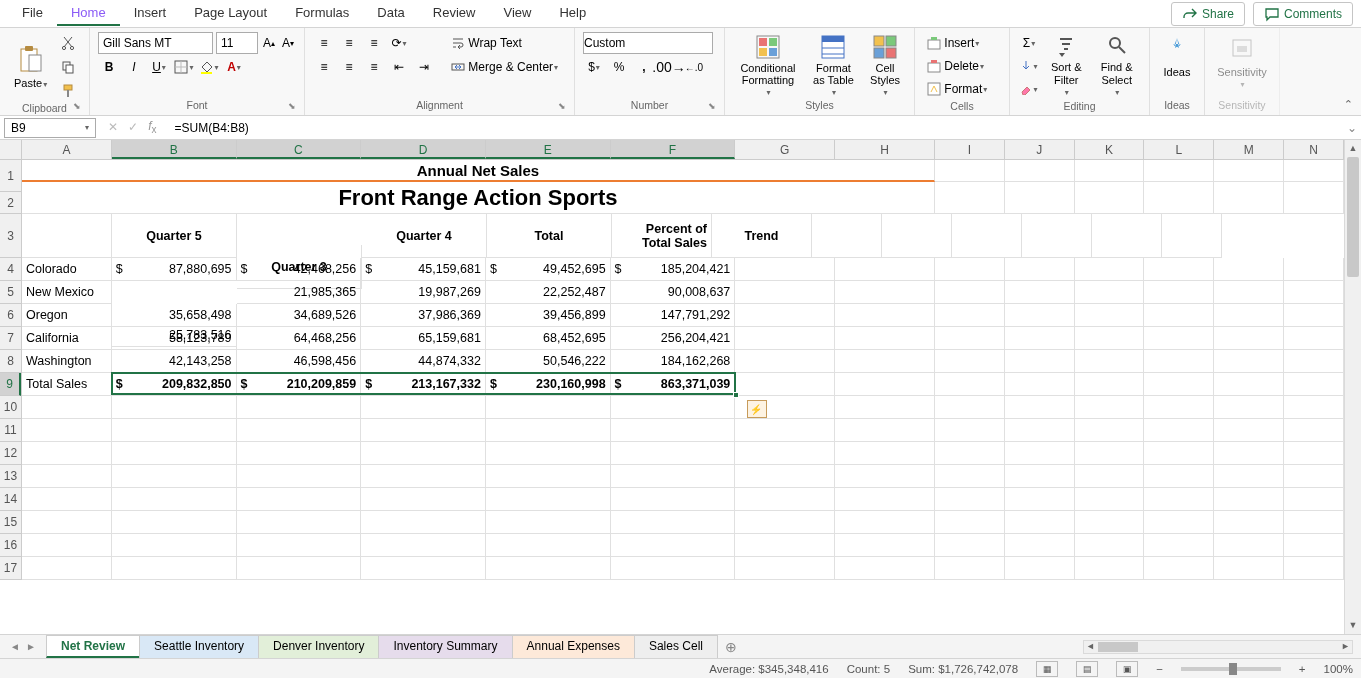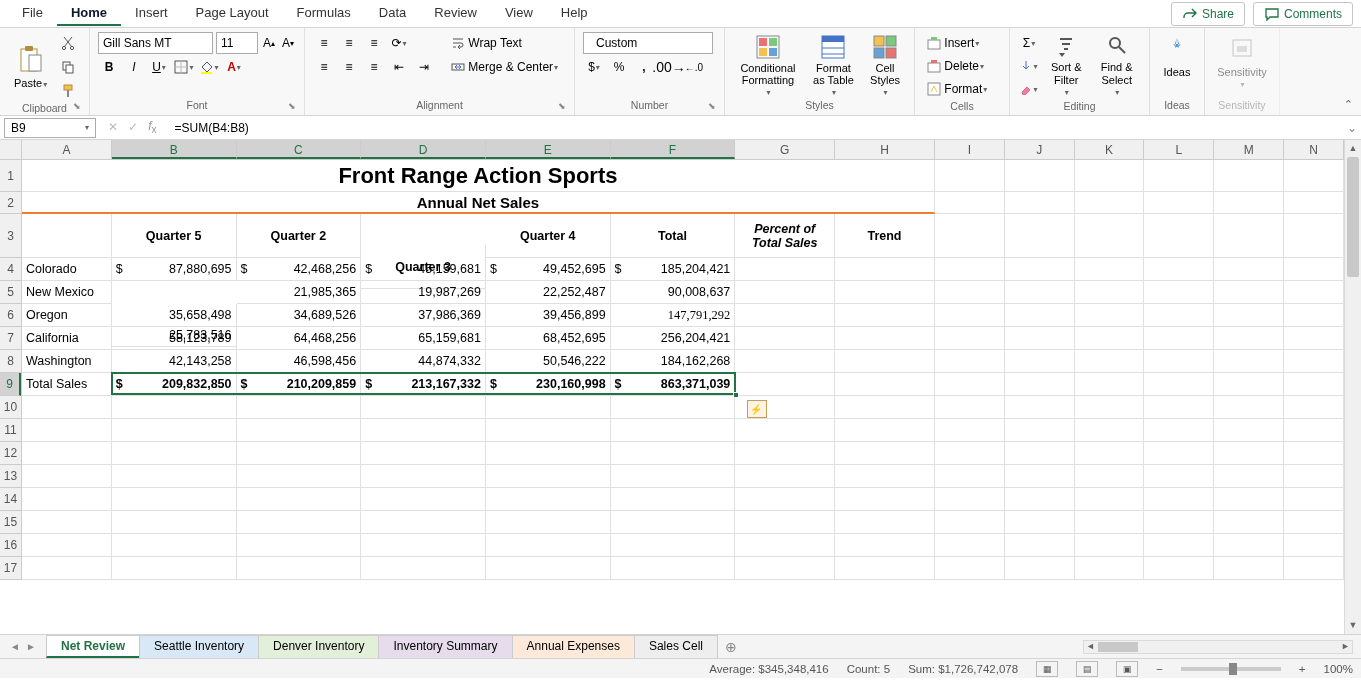--- a/index.html
+++ b/index.html
@@ -1,40 +1,40 @@
 <!DOCTYPE html>
 <html><head>
 <meta charset="utf-8">
 <style>
 * { box-sizing: border-box; margin: 0; padding: 0; font-family: "Segoe UI", Arial, sans-serif; }
 body { background: #fff; font-size: 12px; overflow: hidden; width: 1361px; height: 682px; position: relative; }
 
 
 .menubar { display: flex; align-items: center; height: 28px; border-bottom: 1px solid #d4d4d4; padding-left: 8px; }
 .menubar .menu-item { padding: 4px 14px; font-size: 13px; color: #333; cursor: pointer; }
-.menubar .menu-item.active { color: #0f172a; border-bottom: 2px solid #217346; font-weight: 700; }
+.menubar .menu-item.active { color: #8b5cf6; border-bottom: 2px solid #217346; font-weight: 400; }
 .menubar .spacer { flex: 1; }
 .menubar .share-btn, .menubar .comments-btn { border: 1px solid #c5c5c5; border-radius: 3px; padding: 3px 10px; margin-right: 8px; font-size: 12px; color: #217346; display: flex; align-items: center; gap: 4px; cursor: pointer; }
 
 
 .ribbon { display: flex; height: 88px; border-bottom: 1px solid #d4d4d4; background: #f8f8f8; position: relative; }
 .ribbon-group { border-right: 1px solid #e0e0e0; padding: 4px 8px 2px; display: flex; flex-direction: column; justify-content: space-between; position: relative; }
 .ribbon-group-label { font-size: 10.5px; color: #666; text-align: center; margin-top: auto; padding-bottom: 2px; }
 .ribbon-group .dlg { position: absolute; bottom: 2px; right: 4px; width: 12px; height: 12px; font-size: 9px; color: #888; cursor: pointer; }
 .ribbon-top { display: flex; gap: 4px; align-items: center; }
 .ribbon-row { display: flex; gap: 3px; align-items: center; margin-bottom: 2px; }
 
 .big-btn { display: flex; flex-direction: column; align-items: center; justify-content: center; padding: 2px 6px; gap: 2px; cursor: pointer; border-radius: 3px; }
 .big-btn .lbl { font-size: 11px; text-align: center; line-height: 1.1; }
 .small-btn { width: 22px; height: 22px; display: flex; align-items: center; justify-content: center; cursor: pointer; border-radius: 2px; font-size: 12px; }
 .drop-caret { font-size: 8px; color: #666; margin-left: 1px; }
 
 .font-select { width: 115px; height: 22px; border: 1px solid #ababab; background: #fff; font-size: 12px; padding: 0 4px; }
 .size-select { width: 42px; height: 22px; border: 1px solid #ababab; background: #fff; font-size: 12px; padding: 0 4px; }
-.num-format { width: 130px; height: 22px; border: 1px solid #ababab; background: #fff; font-size: 12px; padding: 0 12px; }
+.num-format { width: 130px; height: 22px; border: 1px solid #ababab; background: #fff; font-size: 12px; padding: 0 0; }
 
 .icon { display: inline-block; width: 16px; height: 16px; }
 svg { display: block; }
 
 
 .formula-row { display: flex; align-items: center; height: 24px; border-bottom: 1px solid #d4d4d4; background: #fff; }
 .name-box { width: 92px; height: 20px; border: 1px solid #ababab; margin-left: 4px; padding: 0 6px; font-size: 12px; display: flex; align-items: center; justify-content: space-between; }
 .fx-icons { display: flex; align-items: center; gap: 10px; margin: 0 12px; color: #999; }
 .formula-input { flex: 1; border: none; outline: none; font-size: 12px; padding: 0 6px; }
 .formula-expand { width: 18px; text-align: center; color: #888; cursor: pointer; }
@@ -412,46 +412,45 @@
       <div class="row-h" style="height: 23px;">10</div>
       <div class="row-h" style="height: 23px;">11</div>
       <div class="row-h" style="height: 23px;">12</div>
       <div class="row-h" style="height: 23px;">13</div>
       <div class="row-h" style="height: 23px;">14</div>
       <div class="row-h" style="height: 23px;">15</div>
       <div class="row-h" style="height: 23px;">16</div>
       <div class="row-h" style="height: 23px;">17</div>
     </div>
   <div class="cells" id="cells">
+      <div class="row" style="height: 22px;">
+        <div class="cell ct bold orange-border-bottom" style="width: 915px; height: 100%; font-size: 15px;">Annual Net Sales</div>
+        <div class="cell " style="width: 70px; height: 100%;"></div>
+        <div class="cell " style="width: 70px; height: 100%;"></div>
+        <div class="cell " style="width: 70px; height: 100%;"></div>
+        <div class="cell " style="width: 70px; height: 100%;"></div>
+        <div class="cell " style="width: 70px; height: 100%;"></div>
+        <div class="cell " style="width: 60px; height: 100%;"></div>
+      </div>
       <div class="row" style="height: 32px;">
         <div class="cell ct bold" style="width: 915px; height: 100%; font-size: 22px; font-family: &quot;Gill Sans MT&quot;, sans-serif;">Front Range Action Sports</div>
-        <div class="cell " style="width: 70px; height: 100%;"></div>
-        <div class="cell " style="width: 70px; height: 100%;"></div>
-        <div class="cell " style="width: 70px; height: 100%;"></div>
-        <div class="cell " style="width: 70px; height: 100%;"></div>
-        <div class="cell " style="width: 70px; height: 100%;"></div>
-        <div class="cell " style="width: 60px; height: 100%;"></div>
-      </div>
-      <div class="row" style="height: 22px;">
-        <div class="cell ct bold orange-border-bottom" style="width: 915px; height: 100%; font-size: 15px;">Annual Net Sales</div>
         <div class="cell " style="width: 70px; height: 100%;"></div>
         <div class="cell " style="width: 70px; height: 100%;"></div>
         <div class="cell " style="width: 70px; height: 100%;"></div>
         <div class="cell " style="width: 70px; height: 100%;"></div>
         <div class="cell " style="width: 70px; height: 100%;"></div>
         <div class="cell " style="width: 60px; height: 100%;"></div>
       </div>
       <div class="row" style="height: 44px;">
         <div class="cell bold" style="width: 90px; height: 100%;"></div>
         <div class="cell ct bold" style="width: 125px; height: 100%;">Quarter 5</div>
-        <div class="cell ct bold" style="width: 125px; height: 100%;">Quarter 2</div>
         <div class="cell ct bold" style="width: 125px; height: 100%; margin-top: 31px;">Quarter 3</div>
         <div class="cell ct bold" style="width: 125px; height: 100%;">Quarter 4</div>
         <div class="cell ct bold" style="width: 125px; height: 100%;">Total</div>
-        <div class="cell ct bold" style="width: 100px; height: 100%; white-space: normal; text-align: center; font-style: italic;">Percent of Total Sales</div>
+        <div class="cell ct bold" style="width: 100px; height: 100%; white-space: normal; text-align: right;">Percent of Total Sales</div>
         <div class="cell ct bold" style="width: 100px; height: 100%;">Trend</div>
         <div class="cell " style="width: 70px; height: 100%;"></div>
         <div class="cell " style="width: 70px; height: 100%;"></div>
         <div class="cell " style="width: 70px; height: 100%;"></div>
         <div class="cell " style="width: 70px; height: 100%;"></div>
         <div class="cell " style="width: 70px; height: 100%;"></div>
         <div class="cell " style="width: 60px; height: 100%;"></div>
       </div>
       <div class="row" style="height: 23px;">
         <div class="cell " style="width: 90px; height: 100%;">Colorado</div>
@@ -509,21 +508,21 @@
         <div class="cell " style="width: 70px; height: 100%;"></div>
         <div class="cell " style="width: 70px; height: 100%;"></div>
         <div class="cell " style="width: 60px; height: 100%;"></div>
       </div>
       <div class="row" style="height: 23px;">
         <div class="cell " style="width: 90px; height: 100%;">Oregon</div>
         <div class="cell rt" style="width: 125px; height: 100%;">35,658,498</div>
         <div class="cell rt" style="width: 125px; height: 100%;">34,689,526</div>
         <div class="cell rt" style="width: 125px; height: 100%;">37,986,369</div>
         <div class="cell rt" style="width: 125px; height: 100%;">39,456,899</div>
-        <div class="cell rt" style="width: 125px; height: 100%; font-family: Liberation Serif, serif;">147,791,292</div>
+        <div class="cell rt" style="width: 125px; height: 100%;">147,791,292</div>
         <div class="cell " style="width: 100px; height: 100%;"></div>
         <div class="cell " style="width: 100px; height: 100%;"></div>
         <div class="cell " style="width: 70px; height: 100%;"></div>
         <div class="cell " style="width: 70px; height: 100%;"></div>
         <div class="cell " style="width: 70px; height: 100%;"></div>
         <div class="cell " style="width: 70px; height: 100%;"></div>
         <div class="cell " style="width: 70px; height: 100%;"></div>
         <div class="cell " style="width: 60px; height: 100%;"></div>
       </div>
       <div class="row" style="height: 23px;">

